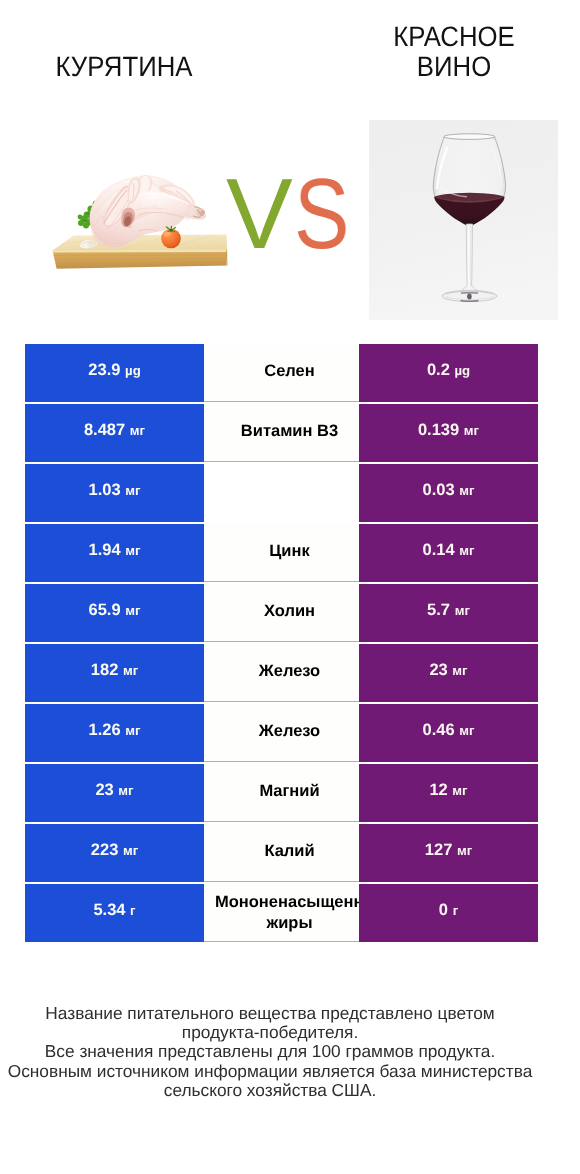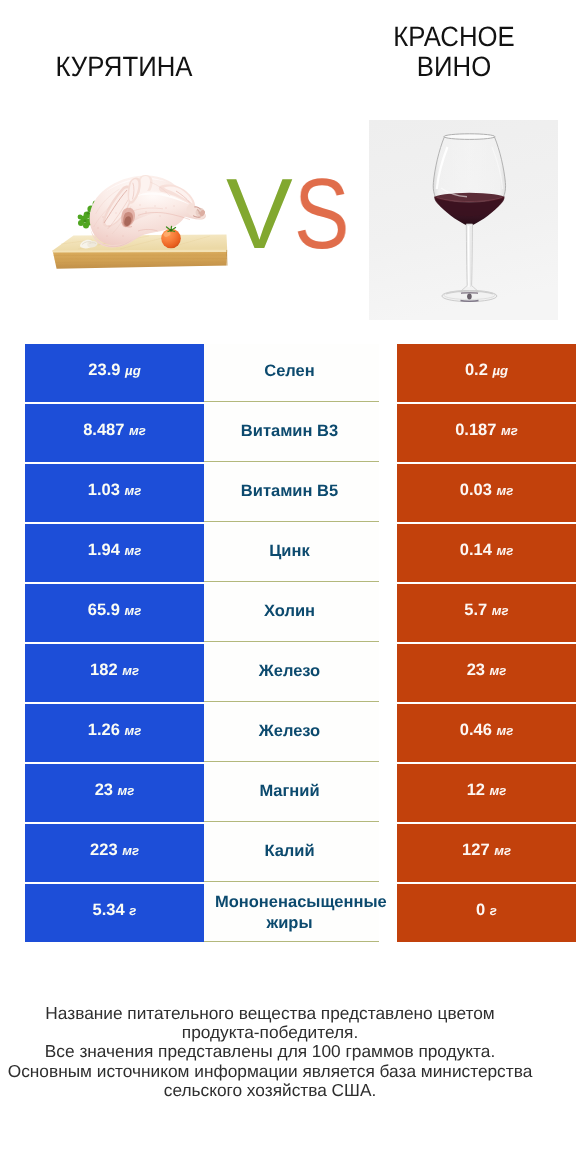--- a/index.html
+++ b/index.html
@@ -32,25 +32,25 @@
   .vs .s{color:#e06d4b;left:294px;top:164px;transform:scaleX(0.83);transform-origin:left top;}
 
   
   #table{position:absolute;left:21px;top:344px;width:537px;}
   .row{position:relative;height:60px;}
   .cell{position:absolute;top:0;height:58px;width:179px;box-sizing:border-box;
         display:flex;align-items:center;justify-content:center;text-align:center;
         font-size:16.5px;font-weight:bold;line-height:21px;white-space:nowrap;
         will-change:transform;}
   .cell-left{left:4px;background:#1d4ed8;color:#fbfdf5;}
-  .cell-right{left:376px;background:#c2410c;color:#fdf7f3;}
+  .cell-right{left:338px;background:#701a75;color:#fdf7f3;}
   .cell-left > *, .cell-right > *{position:relative;top:-3px;}
-  .cell-mid{left:179px;background:#fefefd;color:#0c4a6e;
+  .cell-mid{left:179px;background:#fefefd;color:#000000;
             border-bottom:1px solid #b3b87c;padding-bottom:3px;}
-  .cell .u{font-size:0.8em;font-style:italic;}
+  .cell .u{font-size:0.8em;}
   .cell-mid.wrap{white-space:normal;z-index:1;display:block;padding-top:8px;}
   .cell-mid.wrap b{display:block;font-weight:bold;text-align:center;}
   .cell-mid.wrap b.l1{margin-left:15px;}
   .cell-left,.cell-right{z-index:2;}
 
   
   #footnote{position:absolute;left:0;top:1003.5px;width:540px;text-align:center;
             color:#2e2e2e;font-size:17.3px;line-height:19.2px;will-change:transform;}
 </style>
 </head>
@@ -346,25 +346,24 @@
 
   <div id="table">
       <div class="row">
         <div class="cell cell-left"><span>23.9</span>&nbsp;<span class="u">µg</span></div>
         <div class="cell cell-mid">Селен</div>
         <div class="cell cell-right"><span>0.2</span>&nbsp;<span class="u">µg</span></div>
       </div>
       <div class="row">
         <div class="cell cell-left"><span>8.487</span>&nbsp;<span class="u">мг</span></div>
         <div class="cell cell-mid">Витамин B3</div>
-        <div class="cell cell-right"><span>0.187</span>&nbsp;<span class="u">мг</span></div>
+        <div class="cell cell-right"><span>0.139</span>&nbsp;<span class="u">мг</span></div>
       </div>
       <div class="row">
         <div class="cell cell-left"><span>1.03</span>&nbsp;<span class="u">мг</span></div>
-        <div class="cell cell-mid">Витамин B5</div>
         <div class="cell cell-right"><span>0.03</span>&nbsp;<span class="u">мг</span></div>
       </div>
       <div class="row">
         <div class="cell cell-left"><span>1.94</span>&nbsp;<span class="u">мг</span></div>
         <div class="cell cell-mid">Цинк</div>
         <div class="cell cell-right"><span>0.14</span>&nbsp;<span class="u">мг</span></div>
       </div>
       <div class="row">
         <div class="cell cell-left"><span>65.9</span>&nbsp;<span class="u">мг</span></div>
         <div class="cell cell-mid">Холин</div>

